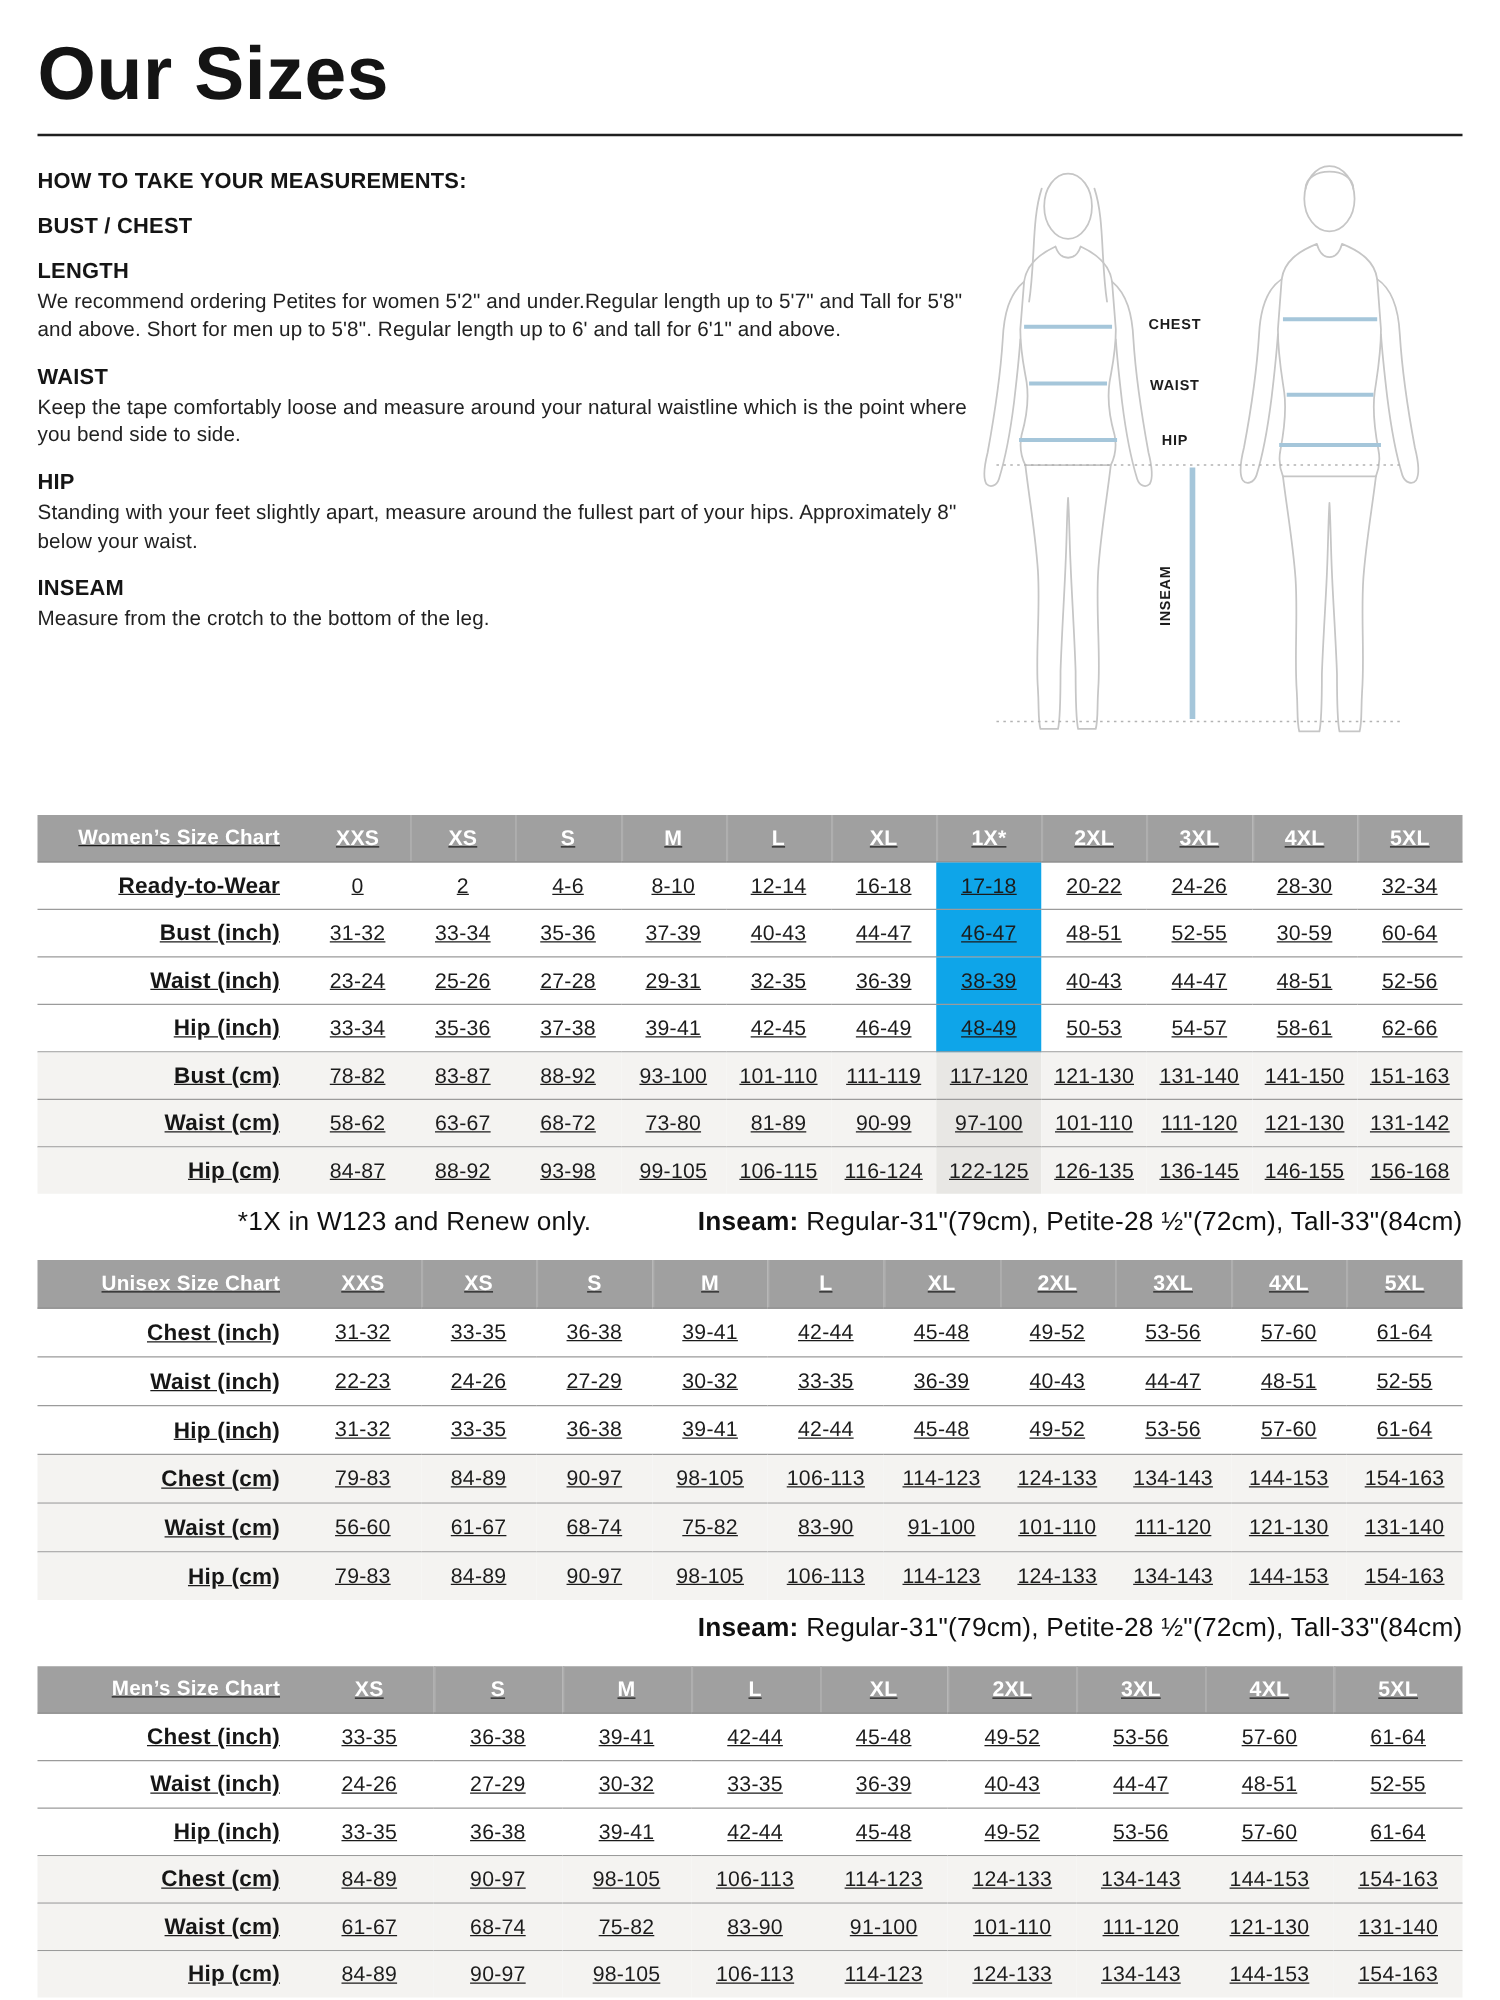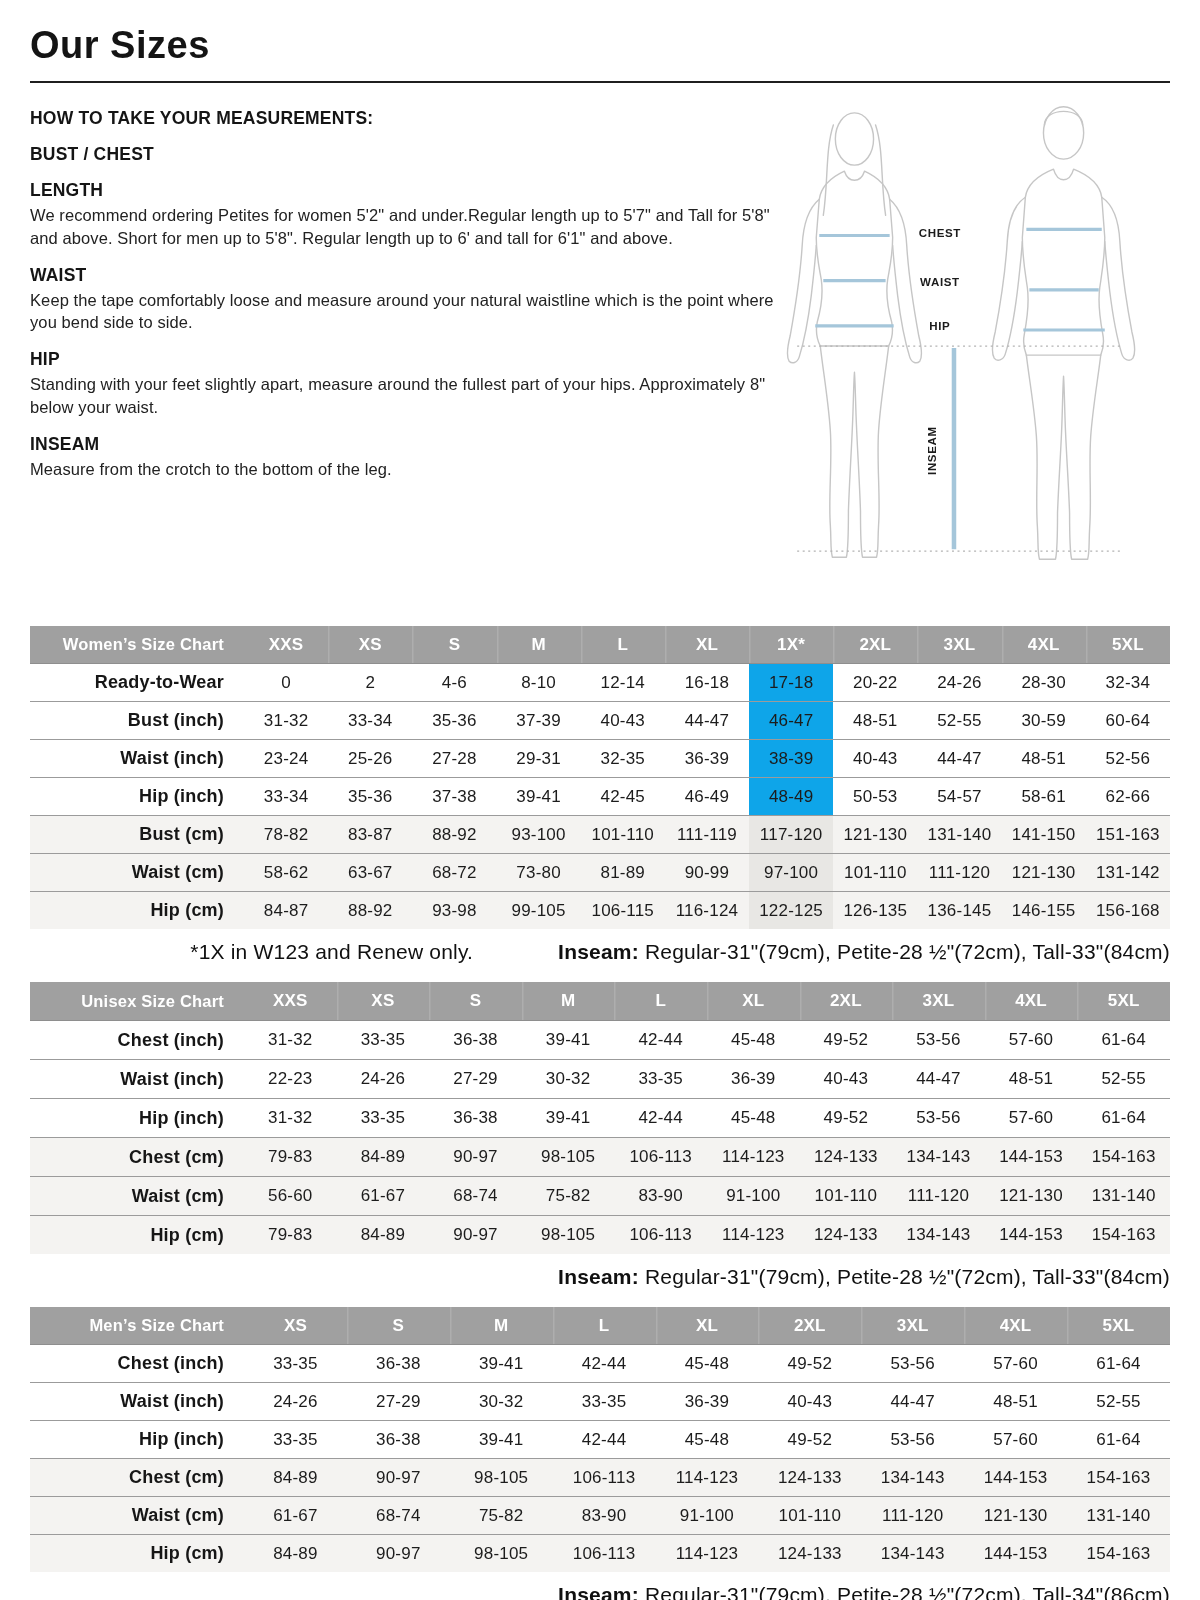--- a/index.html
+++ b/index.html
@@ -1,38 +1,38 @@
 <!DOCTYPE html>
 <html><head>
 <meta charset="utf-8">
 <style>
   html,body{margin:0;padding:0;}
   body{
     width:1200px;height:1600px;overflow:hidden;background:#ffffff;
     font-family:"Liberation Sans",sans-serif;color:#1b1b1b;
   }
   .wrap{padding:24px 30px 0;position:relative;}
-  h1{font-size:38px;font-weight:800;margin:0;letter-spacing:.5px;color:#141414;}
+  h1{font-size:60px;font-weight:800;margin:0;letter-spacing:.5px;color:#141414;}
   .title-rule{border:none;border-top:2.5px solid #1f1f1f;margin:14px 0 0;}
   .content-row{position:relative;min-height:470px;}
   .howto{width:752px;}
   .howto h2{font-size:17.5px;font-weight:800;margin:25px 0 0;letter-spacing:.2px;color:#151515;}
   .ms{margin-top:15px;}
   .ms h3{font-size:17.5px;font-weight:800;margin:0 0 3px;letter-spacing:.2px;color:#151515;}
   .ms p{font-size:16.5px;line-height:1.38;margin:0;color:#222;letter-spacing:.1px;}
   .diagram{position:absolute;top:-12px;right:21px;width:382px;height:474px;}
   .fig{stroke:#c6c6c6;stroke-width:1.4;fill:none;stroke-linecap:round;stroke-linejoin:round;}
   .mline{stroke:#a5c6da;stroke-width:3.2;fill:none;}
   .iline{stroke:#a5c6da;stroke-width:4.5;fill:none;}
   .dline{stroke:#b3b3b3;stroke-width:1.2;fill:none;stroke-dasharray:2 3.5;}
   .dlabel{fill:#1c1c1c;font-size:11.5px;font-weight:700;letter-spacing:.6px;font-family:"Liberation Sans",sans-serif;}
   .tables{margin-top:48px;}
   .tbl-section{margin-bottom:18px;}
   .st{display:table;width:100%;table-layout:fixed;}
-  .st-tr{display:table-row;}
+  .st-tr{display:table-row;text-decoration:underline;}
   .st-c{
     display:table-cell;vertical-align:middle;text-align:center;
     font-size:17px;letter-spacing:.2px;height:37px;color:#1c1c1c;
     border-bottom:1.5px solid #9b9b9b;
   }
   .st-tr:last-child .st-c{border-bottom:none;}
   .st-label{width:194px;text-align:right;padding-right:20px;font-weight:700;font-size:18px;color:#161616;}
   .st-head .st-c{background:#a0a0a0;color:#ffffff;font-weight:700;font-size:17px;border-bottom:1.5px solid #8e8e8e;}
   .st-head .st-c:nth-child(n+3){box-shadow:inset 1.5px 0 0 #aeaeae;}
   .st-head .st-label{color:#ffffff;font-weight:600;font-size:16.5px;}

